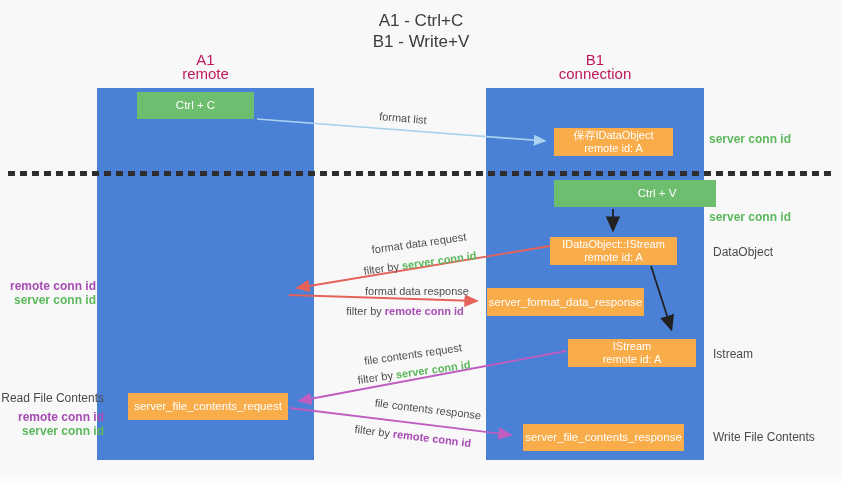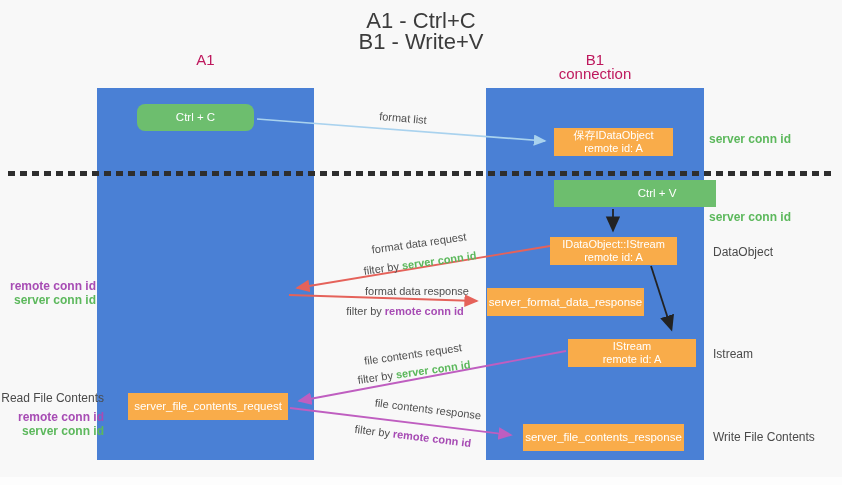--- a/index.html
+++ b/index.html
@@ -1,20 +1,20 @@
 <!DOCTYPE html>
 <html><head>
 <meta charset="utf-8">
 <style>
   html,body{margin:0;padding:0;}
   body{font-family:"Liberation Sans",sans-serif;background:#f8f8f8;}
   .canvas{position:relative;width:842px;height:485px;background:#f8f8f8;overflow:hidden;}
   .bottom-strip{position:absolute;left:0;top:477px;width:842px;height:8px;background:#fdfdfd;}
   .title{position:absolute;left:0;top:10px;width:842px;text-align:center;
-         font-size:22px;line-height:21px;color:#3c3c3c;}
+         font-size:17px;line-height:21px;color:#3c3c3c;}
   .lane{position:absolute;top:88px;width:217px;height:372px;background:#4a80d5;}
   .lane-header{position:absolute;top:53px;width:217px;text-align:center;
                font-size:15px;line-height:14px;color:#be185d;}
   .node{position:absolute;display:flex;flex-direction:column;align-items:center;
         justify-content:center;color:#fff;font-size:11px;line-height:13px;text-align:center;}
   .node.green{background:#6dbe6e;}
   .node.orange{background:#f9ac4a;}
   .node.single{font-size:11.5px;}
   .dotted{position:absolute;left:8px;top:171px;width:828px;height:5px;
           background:repeating-linear-gradient(90deg,#2e2e2e 0 7px,transparent 7px 12px);}
@@ -36,20 +36,21 @@
 
   <div class="bottom-strip"></div>
 
   <div class="title">
     <div>A1 - Ctrl+C</div>
     <div>B1 - Write+V</div>
   </div>
 
   <div class="lane-header" style="left:97px;">
     <div>A1</div>
+    <div>remote</div>
   </div>
   <div class="lane-header" style="left:486px;width:218px;">
     <div>B1</div>
     <div>connection</div>
   </div>
 
   <div class="lane" style="left:97px;"></div>
   <div class="lane" style="left:486px;width:218px;"></div>
 
   <div class="dotted"></div>
@@ -71,21 +72,21 @@
     </defs>
     <line x1="257" y1="119" x2="545" y2="141" stroke="#a9d2ee" stroke-width="1.6" marker-end="url(#ah-blue)"></line>
     <line x1="613" y1="209" x2="613" y2="229" stroke="#222222" stroke-width="1.8" marker-end="url(#ah-black)"></line>
     <line x1="651" y1="266" x2="671" y2="328" stroke="#222222" stroke-width="1.8" marker-end="url(#ah-black)"></line>
     <line x1="550" y1="246" x2="297" y2="288" stroke="#e5625a" stroke-width="1.8" marker-end="url(#ah-red)"></line>
     <line x1="289" y1="295" x2="477" y2="301" stroke="#e5625a" stroke-width="1.8" marker-end="url(#ah-red)"></line>
     <line x1="566" y1="351" x2="299" y2="401" stroke="#bf5ec0" stroke-width="1.8" marker-end="url(#ah-magenta)"></line>
     <line x1="290" y1="408" x2="511" y2="435" stroke="#bf5ec0" stroke-width="1.8" marker-end="url(#ah-magenta)"></line>
   </svg>
 
-  <div class="node green single" style="left:137px;top:104px;width:117px;height:27px;border-radius:8px;">
+  <div class="node green single" style="left:137px;top:92px;width:117px;height:27px;">
     <div>Ctrl + C</div>
   </div>
   <div class="node green single" style="left:554px;top:180px;width:118px;height:27px;padding-left:44px;">
     <div>Ctrl + V</div>
   </div>
 
   <div class="node orange" style="left:554px;top:128px;width:119px;height:28px;">
     <div>保存IDataObject</div>
     <div>remote id: A</div>
   </div>

